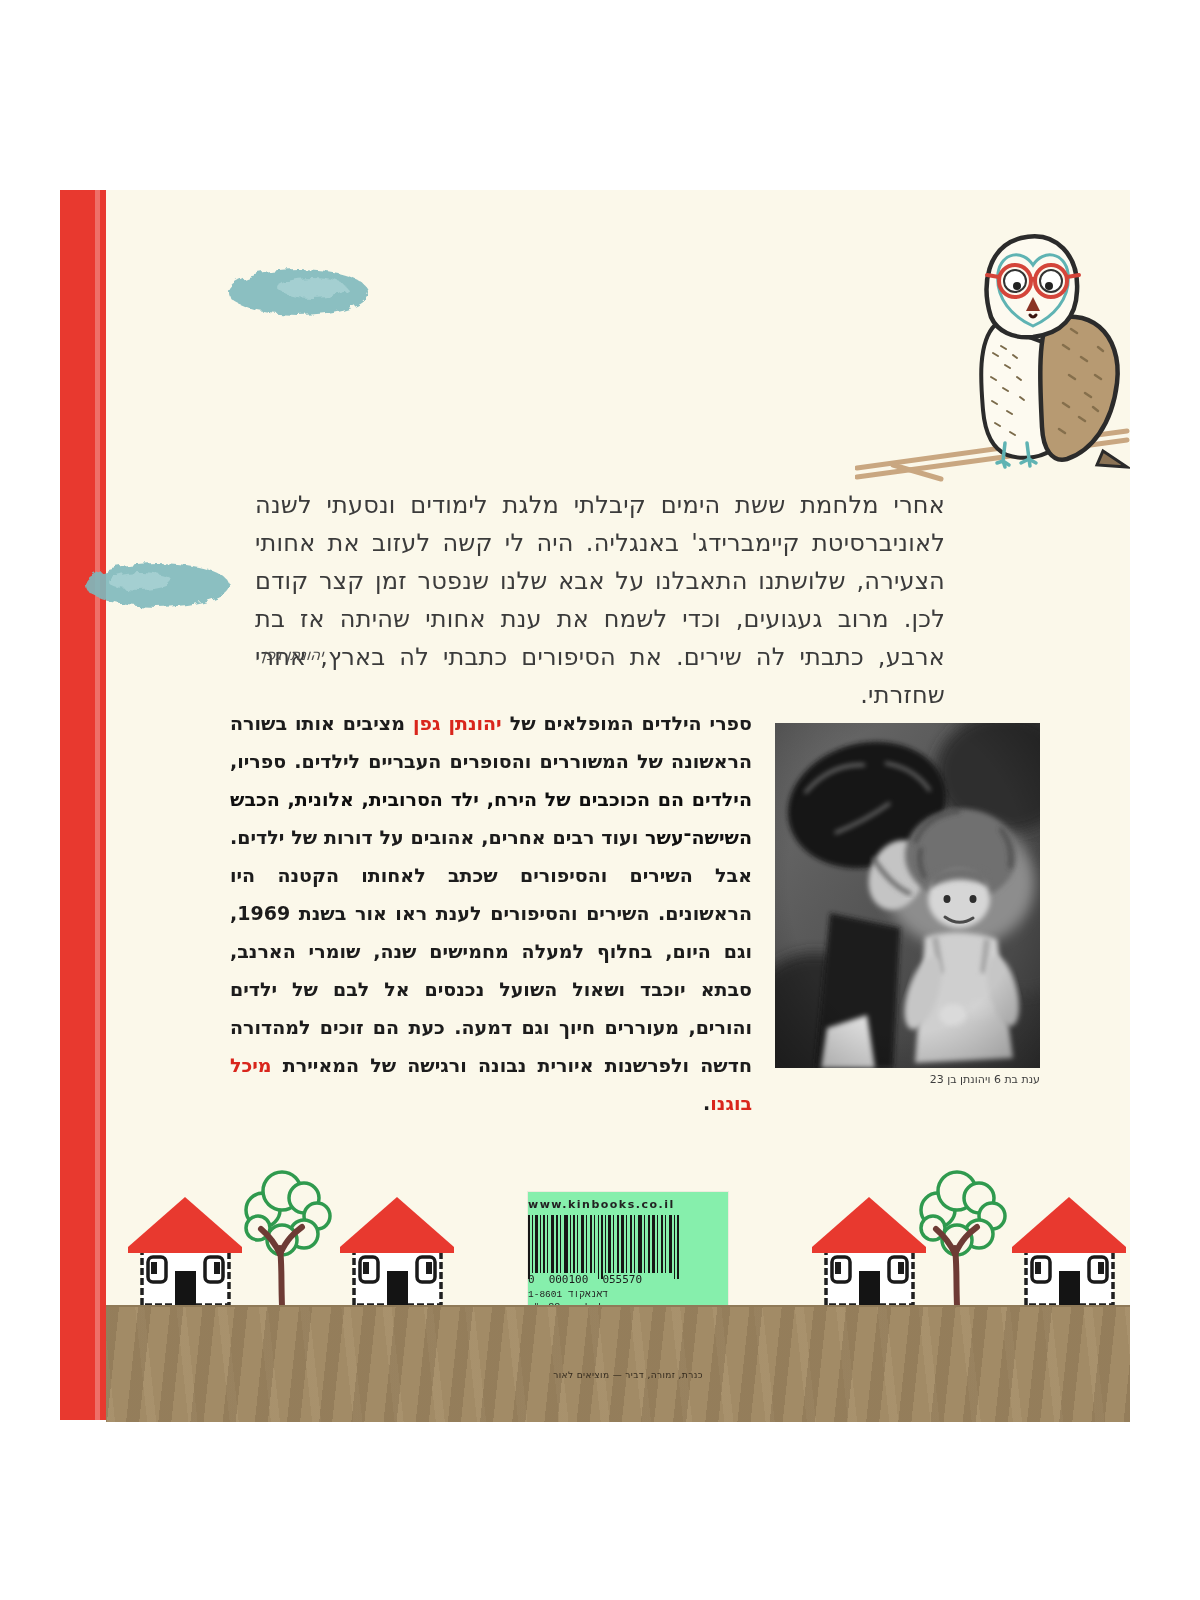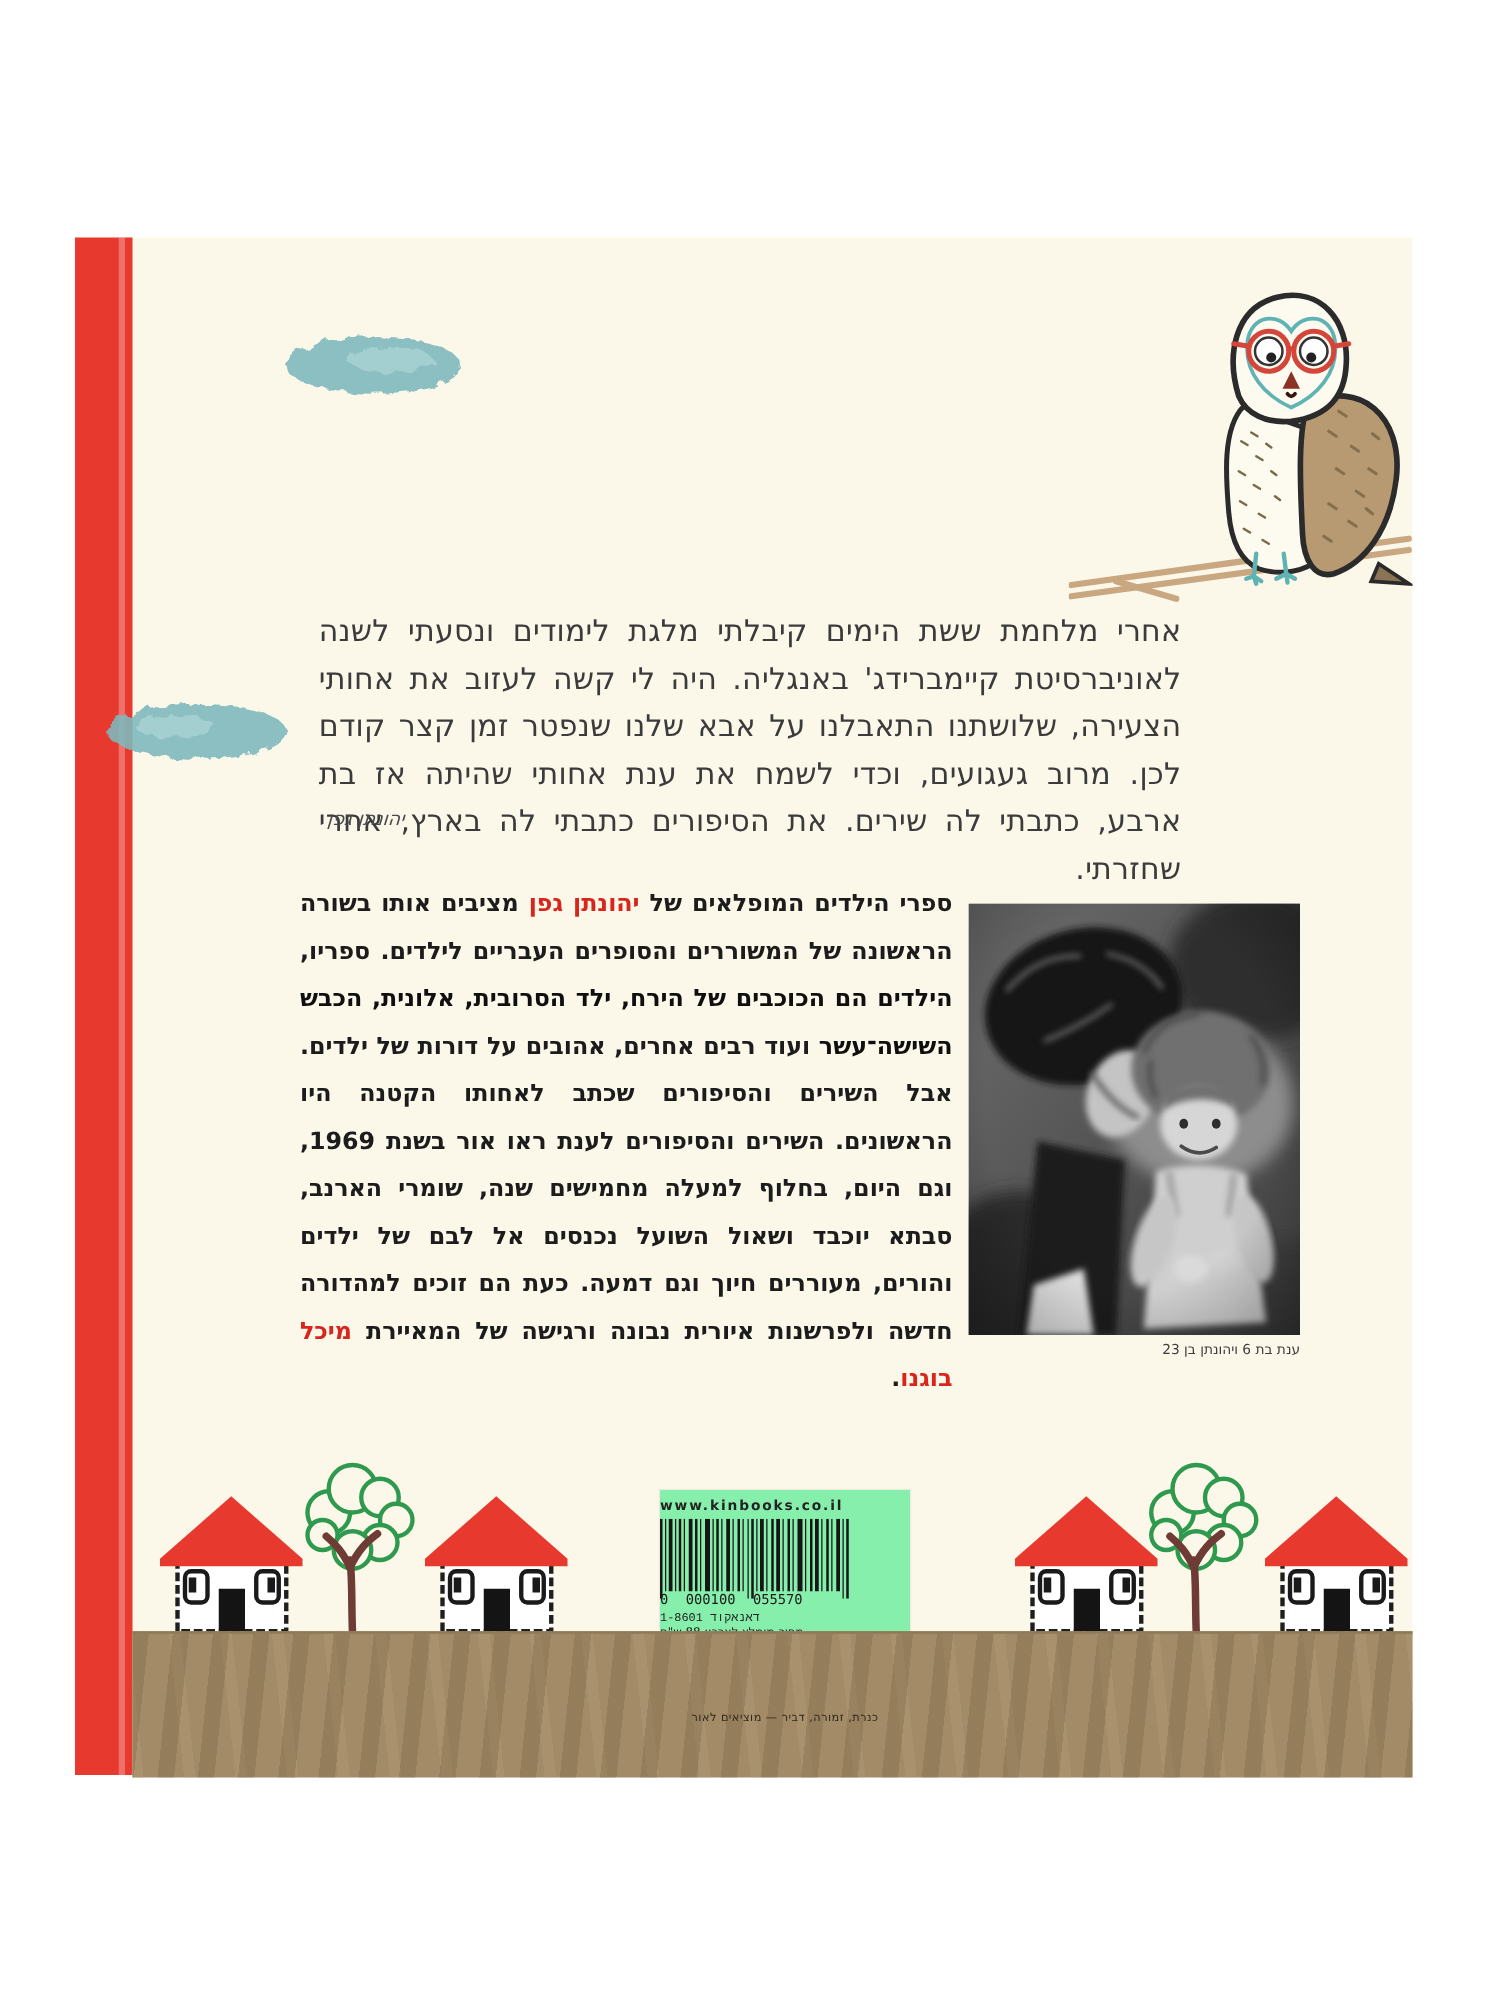--- a/index.html
+++ b/index.html
@@ -11,21 +11,21 @@
   .ground{position:absolute;left:46px;top:1115px;width:1024px;height:115px;background:#a28b66;
           background-image:repeating-linear-gradient(96deg,rgba(116,94,64,.30) 0 13px,rgba(0,0,0,0) 13px 32px),
                            repeating-linear-gradient(84deg,rgba(187,165,128,.25) 0 9px,rgba(0,0,0,0) 9px 41px);
           border-top:2px solid #8f7a58;}
   .cloud{position:absolute;}
   .owl{position:absolute;left:795px;top:35px;}
   .intro{position:absolute;left:195px;top:296px;width:690px;direction:rtl;text-align:justify;
          font-size:24px;line-height:38px;color:#3b3b3b;letter-spacing:.2px;}
   .signature{position:absolute;left:202px;top:456px;font-size:15px;font-style:italic;color:#4a4a4a;
              transform:skewX(-6deg);}
-  .about{position:absolute;left:180px;top:514px;width:522px;direction:rtl;text-align:justify;
+  .about{position:absolute;left:170px;top:514px;width:522px;direction:rtl;text-align:justify;
          font-size:19px;line-height:38px;color:#1c1c1c;font-weight:600;}
   .about .red{color:#d9261c;font-weight:700;}
   .about .titles{font-weight:800;color:#0f0f0f;}
   .photo{position:absolute;left:715px;top:533px;width:265px;height:345px;background:#444;}
   .photo svg{display:block;}
   .caption{position:absolute;left:715px;top:883px;width:265px;direction:rtl;
            font-size:11px;color:#3d3d3d;}
   .bclabel{position:absolute;left:468px;top:1002px;width:200px;height:148px;background:#86efac;
            display:flex;flex-direction:column;align-items:flex-start;box-shadow:0 0 0 1px rgba(0,0,0,.05);}
   .bc-url{font-size:11px;font-weight:700;color:#222;letter-spacing:1.5px;margin-top:6px;}

